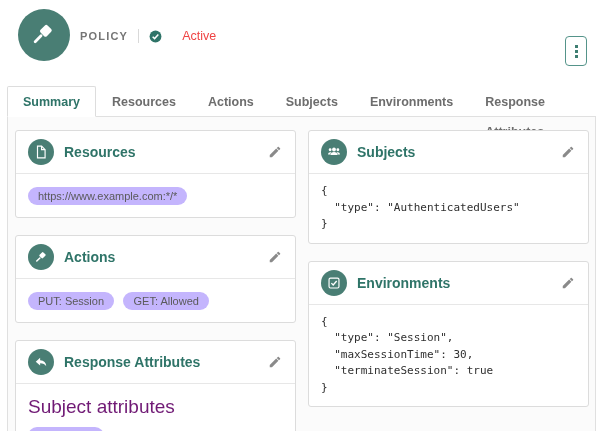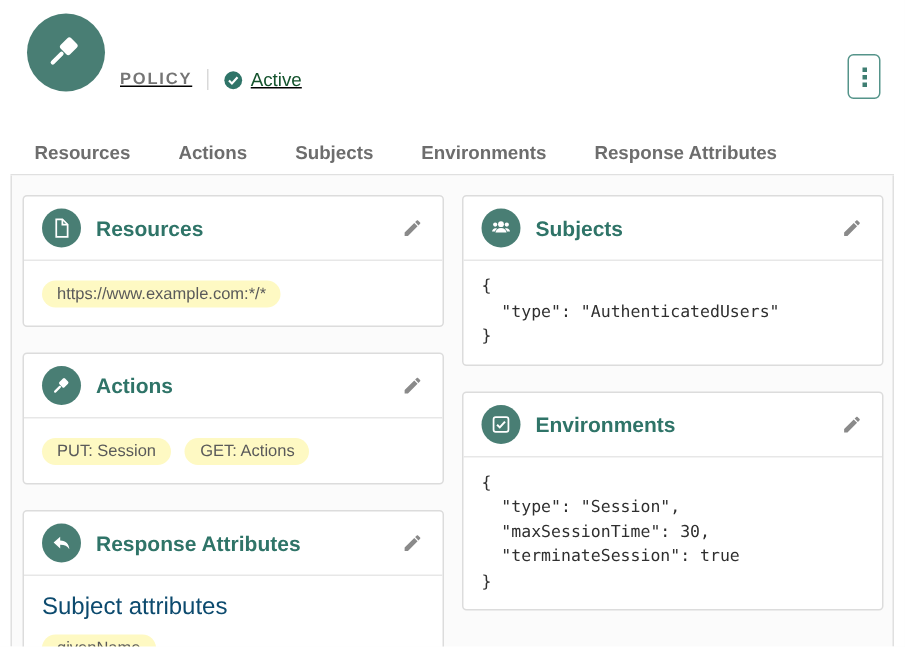--- a/index.html
+++ b/index.html
@@ -1,28 +1,28 @@
 <!DOCTYPE html>
 <html><head>
 <meta charset="utf-8">
 <style>
   * { margin:0; padding:0; box-sizing:border-box; }
   html,body { width:603px; height:431px; overflow:hidden; background:#fff;
     font-family:"Liberation Sans", sans-serif; }
 
   
   .page-header { position:relative; height:86px; padding:9px 14px 0 18px; background:#fff; }
-  .header-flex { display:flex; align-items:flex-end;text-decoration:underline; }
+  .header-flex { display:flex; align-items:center; }
   .avatar { width:52px; height:52px; border-radius:50%; background:#497E74;
     display:flex; align-items:center; justify-content:center; flex:0 0 auto; }
   .head-text { margin-left:10px; padding-top:2px; }
   .meta-row { display:flex; align-items:center; height:16px; }
   .entity-type { font-size:11px; font-weight:bold; letter-spacing:1.2px; color:#757575; }
   .meta-divider { width:1px; height:14px; background:#d9d9d9; margin:0 10px; }
-  .status-badge { display:flex; align-items:center; gap:5px; color:#14532d; font-size:12.5px; }
+  .status-badge { display:flex; align-items:center; gap:20px; color:#ef4444; font-size:12.5px; }
   .page-title { font-size:27px; font-weight:400; color:#4a4a4a; margin-top:4px; letter-spacing:0.2px; }
   .kebab-btn { position:absolute; right:16px; top:36px; width:22px; height:30px;
     background:#fff; border:1px solid #55948A; border-radius:4px;
     display:flex; flex-direction:column; align-items:center; justify-content:center; gap:2px; cursor:pointer; }
   .kebab-btn span { width:3px; height:3px; background:#3E7E72; display:block; }
 
   
   .tabs-wrap { margin:0 7px; }
   .tabs { display:flex; border-bottom:1px solid #e0e0e0; height:31px; }
   .tab { font-size:12.5px; font-weight:bold; color:#6d6d6d; padding:0 15px; line-height:30px;
@@ -35,23 +35,23 @@
     height:314px; padding:13px 6px 0 7px; display:flex; gap:12px; align-items:flex-start; }
   .col { flex:1 1 0; min-width:0; }
 
   .card { background:#fff; border:1px solid #dcdcdc; border-radius:3px; margin-bottom:17px; }
   .card-header { display:flex; align-items:center; padding:8px 12px; border-bottom:1px solid #e7e7e7; }
   .icon-circle { width:26px; height:26px; border-radius:50%; background:#497E74; flex:0 0 auto;
     display:flex; align-items:center; justify-content:center; }
   .card-title { font-size:14px; font-weight:bold; color:#2F7468; margin-left:10px; flex:1 1 auto; }
   .edit-btn { width:16px; height:16px; display:flex; align-items:center; justify-content:center; cursor:pointer; }
   .card-body { padding:12px; }
-  .chip { display:inline-block; background:#fef9c3; border-radius:10px; padding:3px 10px;
+  .chip { display:inline-block; background:#c4b5fd; border-radius:10px; padding:3px 10px;
     font-size:11px; color:#5a5a5a; margin-right:5px; white-space:nowrap; }
-  .body-label { font-size:16px; color:#0c4a6e; margin-bottom:8px; }
+  .body-label { font-size:19px; color:#701a75; margin-bottom:8px; }
   pre.code { margin:0; padding:9px 12px 10px; font-family:"DejaVu Sans Mono", monospace;
     font-size:11px; line-height:1.5; color:#2f2f2f; white-space:pre; }
 </style>
 </head>
 <body>
 
 <div class="page-header">
   <div class="header-flex">
     <div class="avatar">
       <svg width="28" height="28" viewBox="0 0 24 24">
@@ -77,20 +77,21 @@
   </div>
   <div class="kebab-btn">
     <span></span>
     <span></span>
     <span></span>
   </div>
 </div>
 
 <div class="tabs-wrap">
   <div class="tabs">
+    <div class="tab active">Summary</div>
     <div class="tab">Resources</div>
     <div class="tab">Actions</div>
     <div class="tab">Subjects</div>
     <div class="tab">Environments</div>
     <div class="tab">Response Attributes</div>
   </div>
 </div>
 
 <div class="panel">
 
@@ -128,21 +129,21 @@
         </div>
         <div class="card-title">Actions</div>
         <div class="edit-btn">
           <svg width="14" height="14" viewBox="0 0 24 24">
             <path d="M3 17.2V21h3.8L17.8 10 14 6.2 3 17.2zM20.7 7.1c.4-.4.4-1 0-1.4l-2.4-2.4c-.4-.4-1-.4-1.4 0L15 5.2 18.8 9l1.9-1.9z" fill="#8a8a8a"></path>
           </svg>
         </div>
       </div>
       <div class="card-body">
         <span class="chip">PUT: Session</span>
-        <span class="chip">GET: Actions</span>
+        <span class="chip">GET: Allowed</span>
       </div>
     </div>
 
     <div class="card">
       <div class="card-header">
         <div class="icon-circle">
           <svg width="14" height="14" viewBox="0 0 24 24">
             <path d="M10.5 9V4.8L3 11.5l7.5 6.7V14c5.2 0 8.3 1.6 10.5 5.2-.4-6.2-3.8-9.7-10.5-10.2z" fill="#fff"></path>
           </svg>
         </div>

